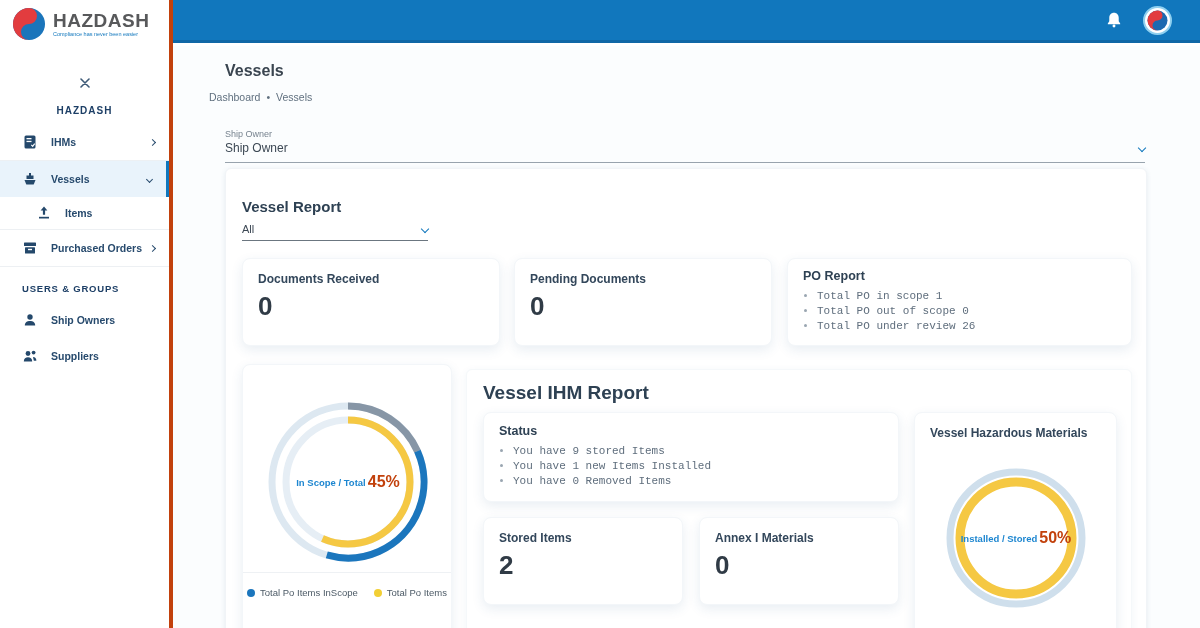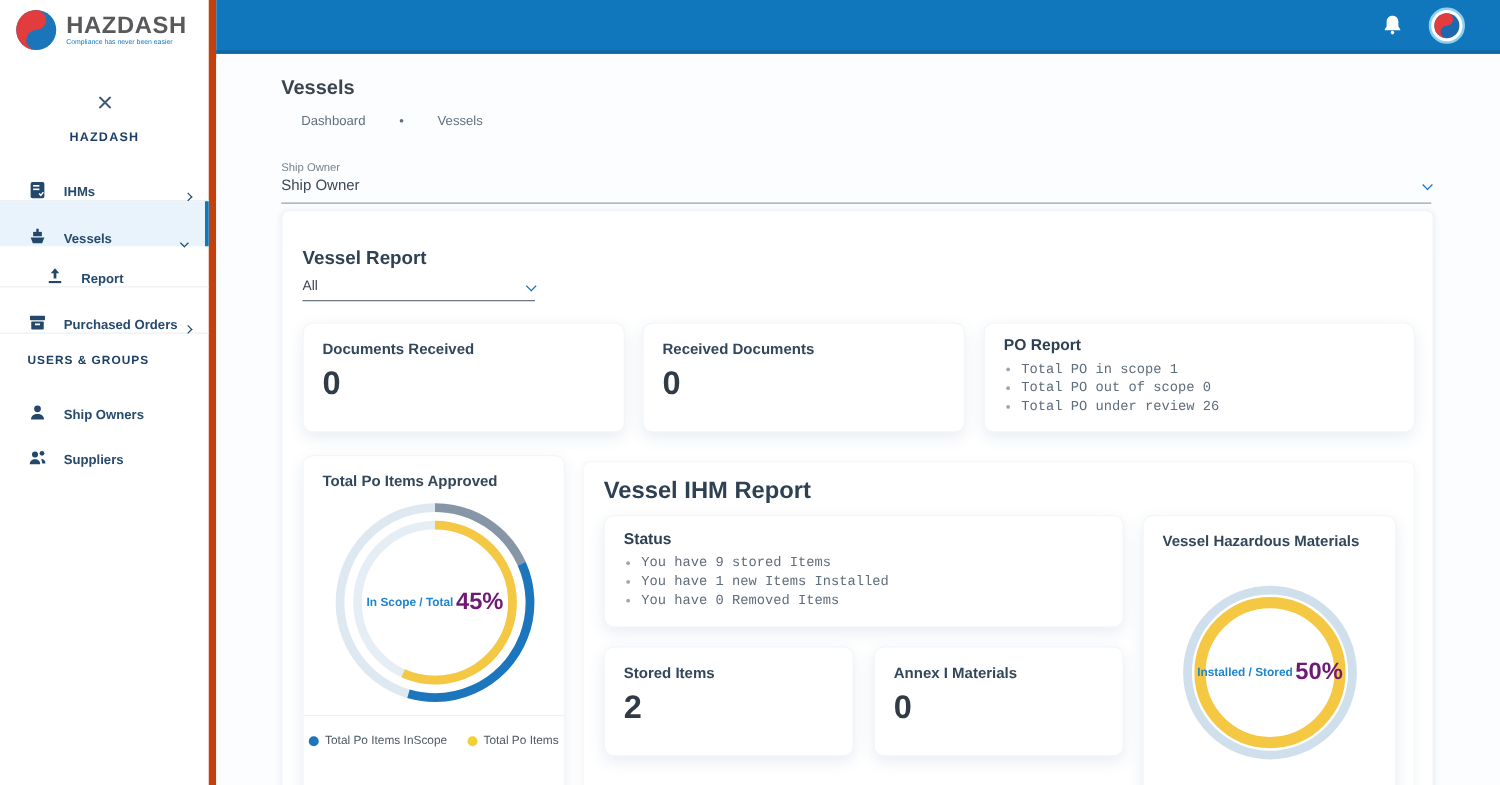--- a/index.html
+++ b/index.html
@@ -9,45 +9,45 @@
   }
   
   .topbar { position: absolute; left: 173px; top: 0; width: 1027px; height: 43px;
     background: #1177bd; border-bottom: 3px solid #0f67a6;
     display: flex; align-items: center; justify-content: flex-end; gap: 20px; padding-right: 28px; }
   .bell { width: 18px; height: 18px; cursor: pointer; }
   .avatar { width: 29px; height: 29px; border-radius: 50%; background: #fff; border: 2px solid #8fd0f0;
     display: flex; align-items: center; justify-content: center; cursor: pointer; overflow: hidden; }
   
   .sidebar { position: absolute; left: 0; top: 0; width: 173px; height: 628px; background: #fff;
-    border-right: 6px solid #c2410c; }
+    border-right: 4px solid #c2410c; }
   .logo-row { display: flex; align-items: center; gap: 7px; padding: 7px 0 0 12px; }
   .logo-name { font-size: 19px; font-weight: bold; color: #58595b; letter-spacing: .5px; line-height: 19px; }
   .logo-tag { font-size: 5.5px; color: #1177bd; margin-top: 1px; }
   .close-btn { position: absolute; left: 0; right: 0; top: 74px; text-align: center; cursor: pointer; }
   .brand-label { position: absolute; left: 0; right: 0; top: 105px; text-align: center;
     font-size: 10px; font-weight: bold; color: #1d3f66; letter-spacing: 1px; }
   .nav { position: absolute; top: 124px; left: 0; right: 0; }
-  .nav-item { display: flex; align-items: flex-end; height: 36px; padding: 0 14px 0 22px;
+  .nav-item { display: flex; align-items: center; height: 36px; padding: 0 14px 0 22px;
     color: #274a6d; font-size: 10.5px; font-weight: bold; cursor: pointer; }
   .nav-item .ic { width: 16px; height: 16px; margin-right: 13px; flex: 0 0 16px; }
   .nav-item .lbl { flex: 1; }
   .nav-item.active { background: #e9f3fb; border-right: 3px solid #1177bd; }
   .nav-item.sub { padding-left: 36px; height: 32px; }
   .divider { height: 1px; background: #edf0f3; }
   .section-hdr { padding: 16px 0 8px 22px; font-size: 9.5px; font-weight: bold; color: #1d3f66; letter-spacing: .8px; }
   .chev { width: 5px; height: 5px; border-right: 1.6px solid currentColor; border-bottom: 1.6px solid currentColor; display: inline-block; }
   .chev.r { transform: rotate(-45deg); }
   .chev.d { transform: rotate(45deg); }
   .chev.blue { color: #1177bd; width: 6px; height: 6px; }
   
   .content { position: absolute; left: 173px; top: 46px; width: 1027px; height: 582px;
     background: #fbfdfe; overflow: hidden; }
   .page-title { position: absolute; left: 52px; top: 16px; margin: 0; font-size: 16px; font-weight: bold; color: #3a4550; }
-  .breadcrumb { position: absolute; left: 68px; top: 45px; font-size: 10.5px; color: #60707f; display: flex; gap: 27px; }
+  .breadcrumb { position: absolute; left: 36px; top: 45px; font-size: 10.5px; color: #60707f; display: flex; gap: 6px; }
   .field-label { position: absolute; left: 52px; top: 83px; font-size: 9px; color: #77838f; }
   .select-row { position: absolute; left: 52px; top: 95px; width: 920px; border-bottom: 1px solid #98a3ad;
     display: flex; justify-content: space-between; align-items: center; padding-bottom: 7px;
     font-size: 12px; color: #3c4854; cursor: pointer; }
   .bigcard { position: absolute; left: 52px; top: 122px; width: 922px; height: 560px; background: #fff;
     border-radius: 6px; border: 1px solid #f1f4f7; box-shadow: 0 1px 5px rgba(40,90,140,.10); }
   .bigcard-title { position: absolute; left: 16px; top: 29px; font-size: 15px; font-weight: bold; color: #2e4153; }
   .sm-select { position: absolute; left: 16px; top: 54px; width: 186px; border-bottom: 1px solid #6b7680;
     display: flex; justify-content: space-between; align-items: center; padding-bottom: 5px;
     font-size: 11px; color: #3c4854; cursor: pointer; }
@@ -61,21 +61,21 @@
   ul.mini-list li { font-size: 11px; color: #5f6e7d; margin: 3px 0; font-family: Liberation Mono, monospace; }
   ul.mini-list li::marker { color: #9aa6b1; }
   #stat1 { left: 16px; top: 89px; width: 258px; height: 88px; }
   #stat2 { left: 288px; top: 89px; width: 258px; height: 88px; }
   #po-card { left: 561px; top: 89px; width: 345px; height: 88px; }
   #donut-card { left: 16px; top: 195px; width: 210px; height: 340px; }
   .donut-wrap { position: absolute; }
   #donut-card .donut-wrap { left: 20px; top: 32px; width: 170px; height: 170px; }
   .donut-center { position: absolute; inset: 0; display: flex; flex-direction: row; align-items: center; justify-content: center; gap: 2px; }
   .dc-label { font-size: 9.5px; font-weight: bold; color: #1d86d0; }
-  .dc-value { font-size: 19px; font-weight: bold; color: #701a75; }
+  .dc-value { font-size: 16px; font-weight: bold; color: #c2410c; }
   .donut-divider { position: absolute; left: 0; right: 0; top: 207px; height: 1px; background: #eef1f4; }
   .legend { position: absolute; left: 0; right: 0; top: 222px; display: flex; justify-content: center; gap: 16px; }
   .legend-item { display: flex; align-items: center; gap: 5px; font-size: 9.5px; color: #4c5a66; }
   .dot { width: 8px; height: 8px; border-radius: 50%; }
   .dot-blue { background: #1b76bd; }
   .dot-yellow { background: #f2cf35; }
   #ihm-section { left: 240px; top: 200px; width: 666px; height: 340px; background: #fff; border-radius: 6px;
     border: 1px solid #f5f8fa; box-shadow: 0 2px 8px rgba(40,90,140,.06); position: absolute; }
   .ihm-title { position: absolute; left: 16px; top: 12px; font-size: 19px; font-weight: bold; color: #2e4153; }
   #status-card { left: 16px; top: 42px; width: 416px; height: 90px; }
@@ -126,21 +126,21 @@
         <path d="M2.5 9 h11 l-1.8 4.5 h-7.4 Z" fill="#24486b"></path>
       </svg>
       <span class="lbl">Vessels</span>
       <span class="chev d"></span>
     </div>
     <div class="nav-item sub">
       <svg class="ic navy" viewBox="0 0 16 16">
         <path d="M8 1.5 l3.4 4 h-2.3 v4.3 h-2.2 V5.5 H4.6 Z" fill="#24486b"></path>
         <rect x="3" y="11.8" width="10" height="1.7" fill="#24486b"></rect>
       </svg>
-      <span class="lbl">Report</span>
+      <span class="lbl">Items</span>
     </div>
     <div class="divider"></div>
     <div class="nav-item">
       <svg class="ic navy" viewBox="0 0 16 16">
         <rect x="2" y="2.5" width="12" height="3.6" rx="0.6" fill="#24486b"></rect>
         <rect x="3" y="7.2" width="10" height="6.3" rx="0.6" fill="#24486b"></rect>
         <rect x="6" y="8.8" width="4" height="1.4" fill="#fff"></rect>
       </svg>
       <span class="lbl">Purchased Orders</span>
       <span class="chev r"></span>
@@ -202,39 +202,36 @@
     </div>
 
     <div class="mini" id="stat1">
       <div class="pad">
         <div class="stat-label">Documents Received</div>
         <div class="stat-value">0</div>
       </div>
     </div>
     <div class="mini" id="stat2">
       <div class="pad">
-        <div class="stat-label">Received Documents</div>
+        <div class="stat-label">Pending Documents</div>
         <div class="stat-value">0</div>
       </div>
     </div>
     <div class="mini" id="po-card">
       <div class="pad" style="padding-top:10px;">
         <div class="mini-title">PO Report</div>
         <ul class="mini-list">
           <li>Total PO in scope 1</li>
           <li>Total PO out of scope 0</li>
           <li>Total PO under review 26</li>
         </ul>
       </div>
     </div>
 
     <div class="mini" id="donut-card">
-      <div class="pad" style="padding-bottom:0;">
-        <div class="stat-label">Total Po Items Approved</div>
-      </div>
       <div class="donut-wrap">
           <svg width="170" height="170" style="position: absolute; inset: 0px;">
             <circle cx="85" cy="85" r="76" fill="none" stroke="#dde8f1" stroke-width="7"></circle>
             <circle cx="85" cy="85" r="76" fill="none" stroke="#8796a6" stroke-width="7" stroke-dasharray="87.54571528003557 477.5220833456485" transform="rotate(-90 85 85)"></circle>
             <circle cx="85" cy="85" r="76" fill="none" stroke="#1b76bd" stroke-width="7" stroke-dasharray="172.43853009703975 477.5220833456485" transform="rotate(-24 85 85)"></circle>
             <circle cx="85" cy="85" r="62" fill="none" stroke="#e6eef5" stroke-width="7"></circle>
             <circle cx="85" cy="85" r="62" fill="none" stroke="#f5c843" stroke-width="7" stroke-dasharray="220.74924379224277 389.55748904513433" transform="rotate(-90 85 85)"></circle>
           </svg>
         <div class="donut-center">
           <div class="dc-label">In Scope / Total</div>

